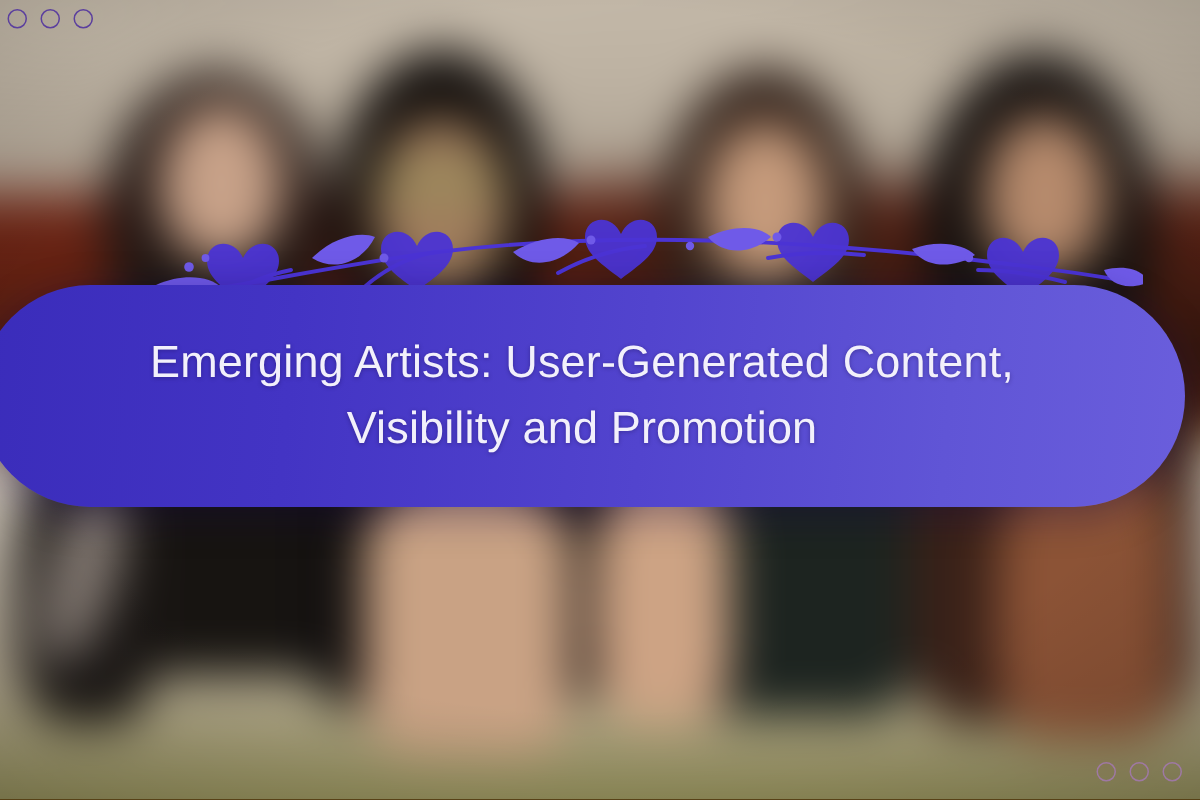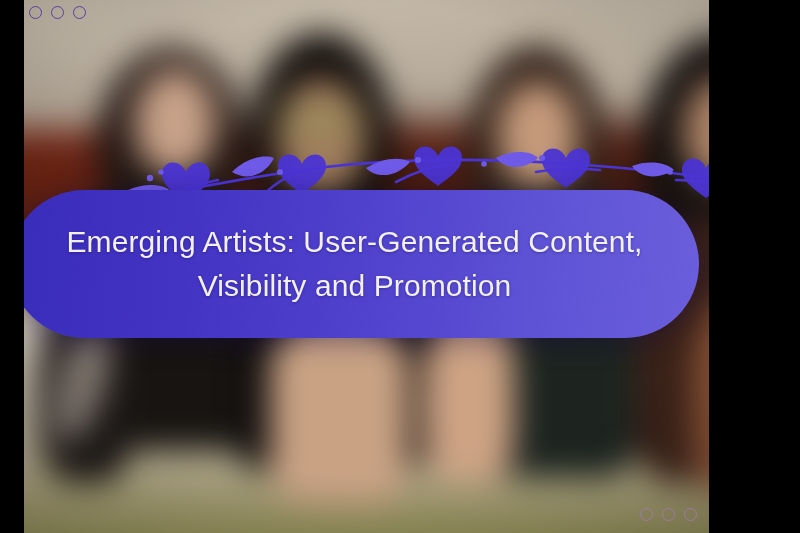--- a/index.html
+++ b/index.html
@@ -6,25 +6,24 @@
     margin: 0;
     padding: 0;
     background: #000;
   }
   body {
     font-family: "Liberation Sans", sans-serif;
   }
 
   .stage {
     position: relative;
-    width: 685px;
+    width: 800px;
     height: 533px;
     overflow: hidden;
     background: #a16207;
-    margin-left: 24px;
   }
 
   
   .photo {
     position: absolute;
     inset: -40px;
     overflow: hidden;
   }
   .photo-layer {
     position: absolute;

